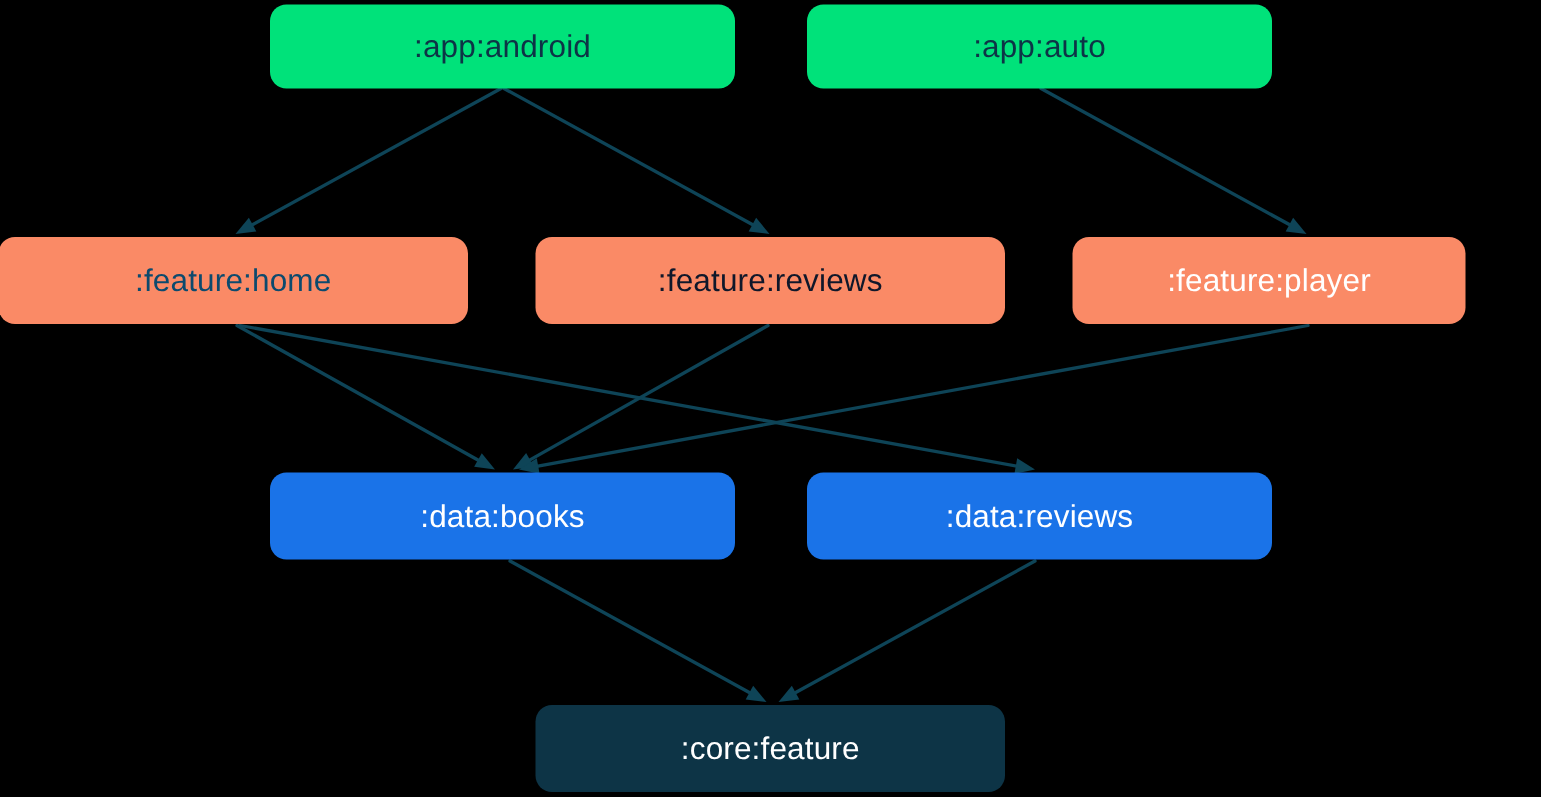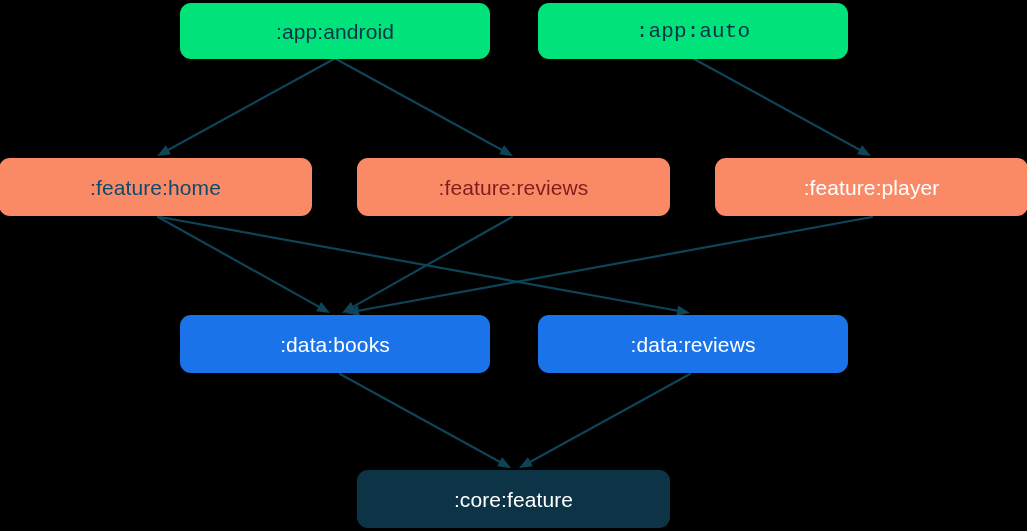--- a/index.html
+++ b/index.html
@@ -93,30 +93,30 @@
       <g>
         <line x1="690" y1="374" x2="528.6395649424846" y2="462.70105786787394" stroke="#0e4457" stroke-width="2.2" stroke-linecap="round"></line>
         <polygon points="519,468 527.8872586513859,457.18072859831284 532.8971675763052,466.2944990893892" fill="#0e4457"></polygon>
       </g>
     </svg>
 
   <div id="node-layer">
       <div class="node" style="left: 180px; top: 3px; width: 310px; height: 56px; background: rgb(0, 226, 122); color: rgb(13, 52, 70);">
         <span class="node-label">:app:android</span>
       </div>
-      <div class="node" style="left: 538px; top: 3px; width: 310px; height: 56px; background: rgb(0, 226, 122); color: rgb(13, 52, 70); font-family: Liberation Mono, monospace;">
+      <div class="node" style="left: 538px; top: 3px; width: 310px; height: 56px; background: rgb(0, 226, 122); color: rgb(13, 52, 70);">
         <span class="node-label">:app:auto</span>
       </div>
       <div class="node" style="left: -1px; top: 158px; width: 313px; height: 58px; background: rgb(250, 138, 102); color: #0c4a6e;">
         <span class="node-label">:feature:home</span>
       </div>
-      <div class="node" style="left: 357px; top: 158px; width: 313px; height: 58px; background: rgb(250, 138, 102); color: #7f1d1d;">
+      <div class="node" style="left: 357px; top: 158px; width: 313px; height: 58px; background: rgb(250, 138, 102); color: #0f172a;">
         <span class="node-label">:feature:reviews</span>
       </div>
-      <div class="node" style="left: 715px; top: 158px; width: 313px; height: 58px; background: rgb(250, 138, 102); color: rgb(255, 255, 255);">
+      <div class="node" style="left: 715px; top: 158px; width: 262px; height: 58px; background: rgb(250, 138, 102); color: rgb(255, 255, 255);">
         <span class="node-label">:feature:player</span>
       </div>
       <div class="node" style="left: 538px; top: 315px; width: 310px; height: 58px; background: rgb(26, 115, 232); color: rgb(255, 255, 255);">
         <span class="node-label">:data:reviews</span>
       </div>
       <div class="node" style="left: 180px; top: 315px; width: 310px; height: 58px; background: rgb(26, 115, 232); color: rgb(255, 255, 255);">
         <span class="node-label">:data:books</span>
       </div>
       <div class="node" style="left: 357px; top: 470px; width: 313px; height: 58px; background: rgb(13, 52, 70); color: rgb(255, 255, 255);">
         <span class="node-label">:core:feature</span>

